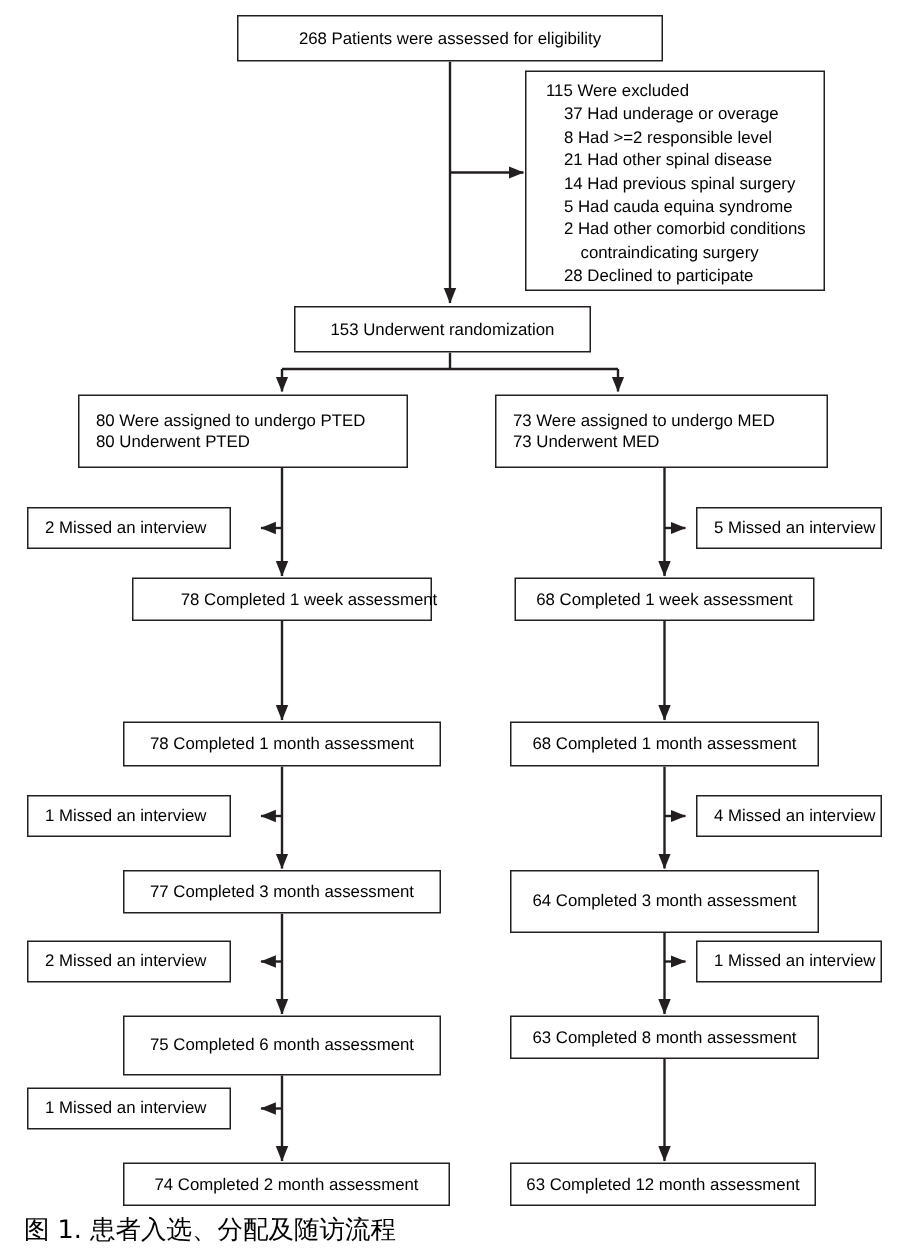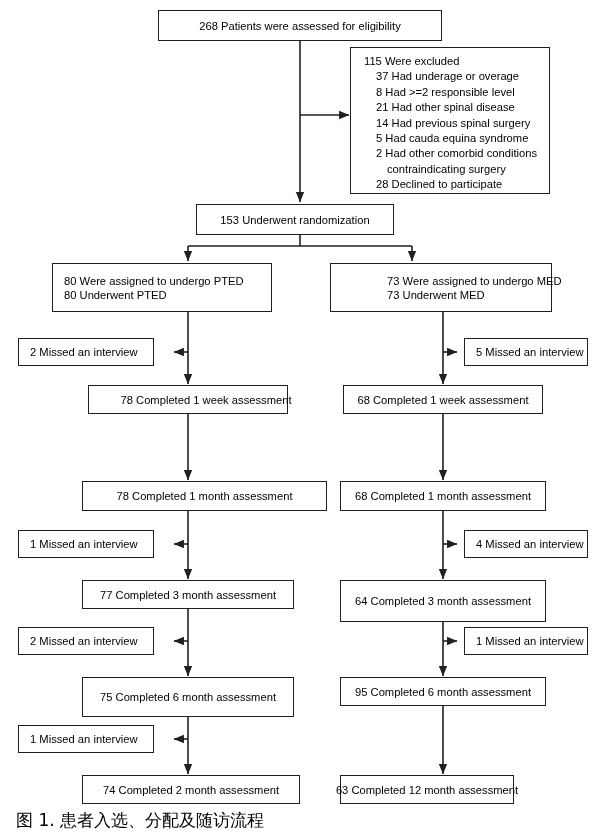--- a/index.html
+++ b/index.html
@@ -141,21 +141,21 @@
   </div>
 
   <div class="box pad-left" style="left:18px; top:338px; width:136px; height:28px;">
     <span class="line">2 Missed an interview</span>
   </div>
 
   <div class="box center-text" style="left:88px; top:385px; width:200px; height:29px;padding-left:36px;">
     <span class="line">78 Completed 1 week assessment</span>
   </div>
 
-  <div class="box center-text" style="left:82px; top:481px; width:245px; height:30px;">
+  <div class="box center-text" style="left:82px; top:481px; width:212px; height:30px;">
     <span class="line">78 Completed 1 month assessment</span>
   </div>
 
   <div class="box pad-left" style="left:18px; top:530px; width:136px; height:28px;">
     <span class="line">1 Missed an interview</span>
   </div>
 
   <div class="box center-text" style="left:82px; top:580px; width:212px; height:29px;">
     <span class="line">77 Completed 3 month assessment</span>
   </div>
@@ -169,21 +169,21 @@
   </div>
 
   <div class="box pad-left" style="left:18px; top:725px; width:136px; height:28px;">
     <span class="line">1 Missed an interview</span>
   </div>
 
   <div class="box center-text" style="left:82px; top:775px; width:218px; height:29px;">
     <span class="line">74 Completed 2 month assessment</span>
   </div>
 
-  <div class="box pad-left" style="left:330px; top:263px; width:222px; height:49px;padding-left:45px;">
+  <div class="box pad-left" style="left:330px; top:263px; width:222px; height:49px;">
     <span class="line">73 Were assigned to undergo MED</span>
     <span class="line">73 Underwent MED</span>
   </div>
 
   <div class="box pad-left" style="left:464px; top:338px; width:124px; height:28px;">
     <span class="line">5 Missed an interview</span>
   </div>
 
   <div class="box center-text" style="left:343px; top:385px; width:200px; height:29px;">
     <span class="line">68 Completed 1 week assessment</span>
@@ -199,22 +199,22 @@
 
   <div class="box center-text" style="left:340px; top:580px; width:206px; height:42px;">
     <span class="line">64 Completed 3 month assessment</span>
   </div>
 
   <div class="box pad-left" style="left:464px; top:627px; width:124px; height:28px;">
     <span class="line">1 Missed an interview</span>
   </div>
 
   <div class="box center-text" style="left:340px; top:677px; width:206px; height:29px;">
-    <span class="line">95 Completed 6 month assessment</span>
-  </div>
-
-  <div class="box center-text" style="left:340px; top:775px; width:174px; height:29px;">
+    <span class="line">63 Completed 8 month assessment</span>
+  </div>
+
+  <div class="box center-text" style="left:340px; top:775px; width:204px; height:29px;">
     <span class="line">63 Completed 12 month assessment</span>
   </div>
 
   <div class="caption">图 1. 患者入选、分配及随访流程</div>
 
 </div>
 
 </body></html>

